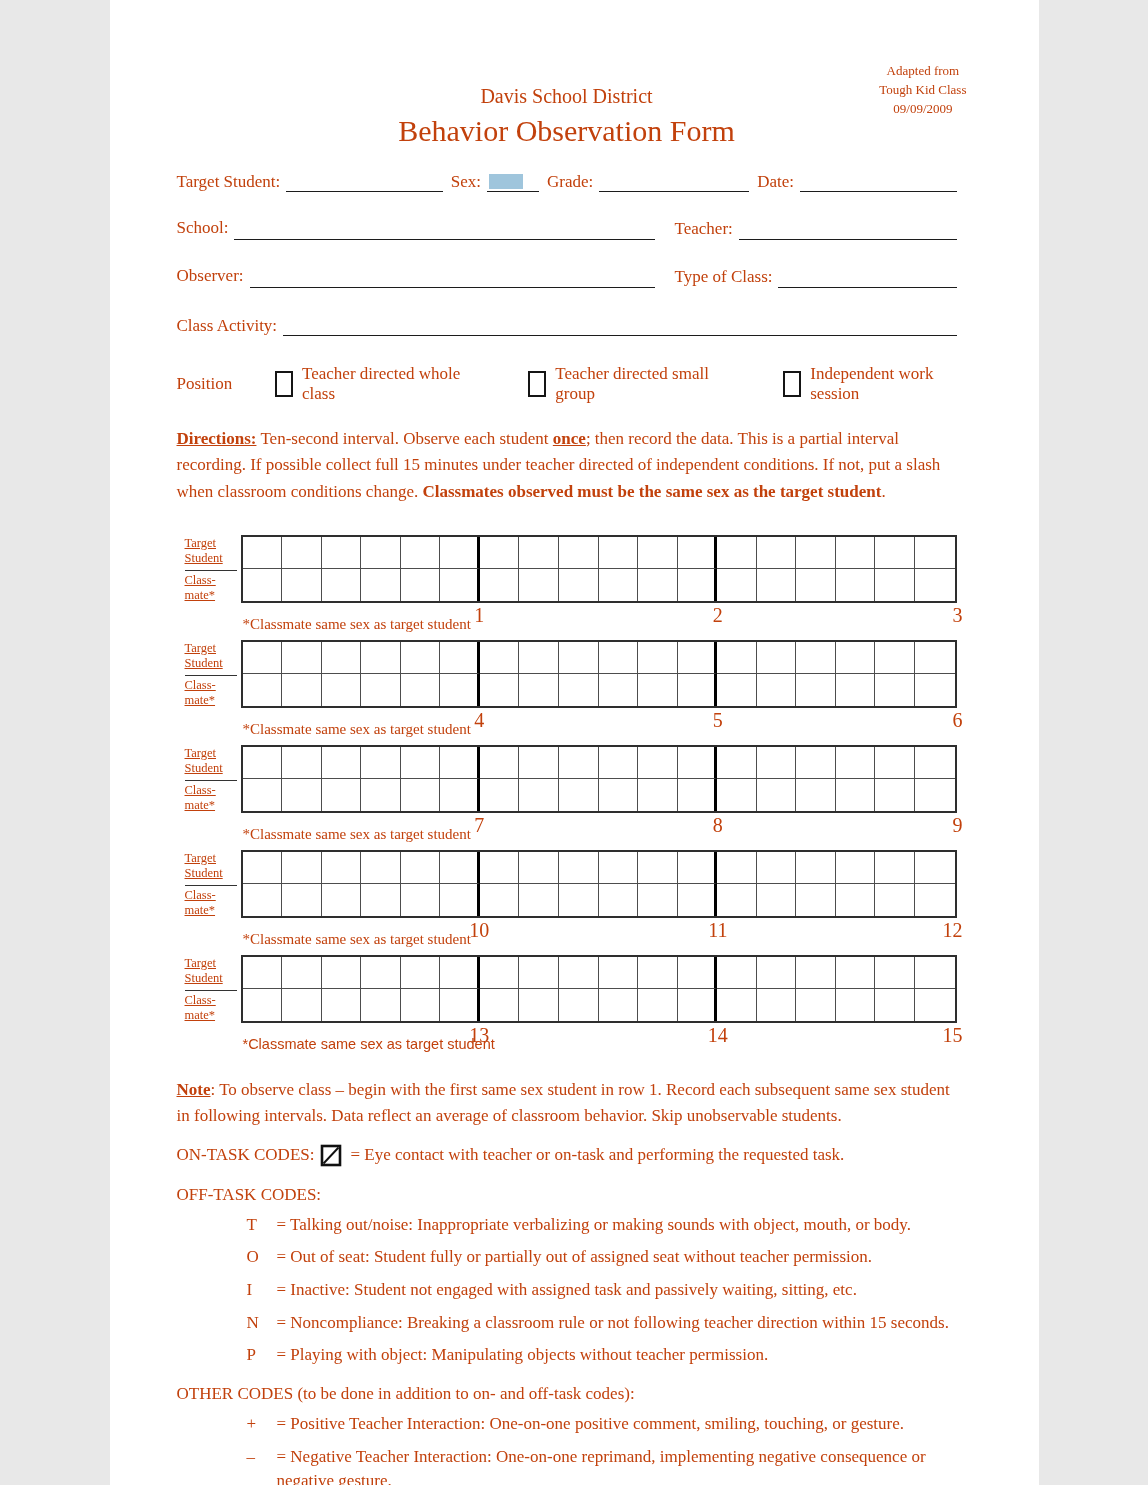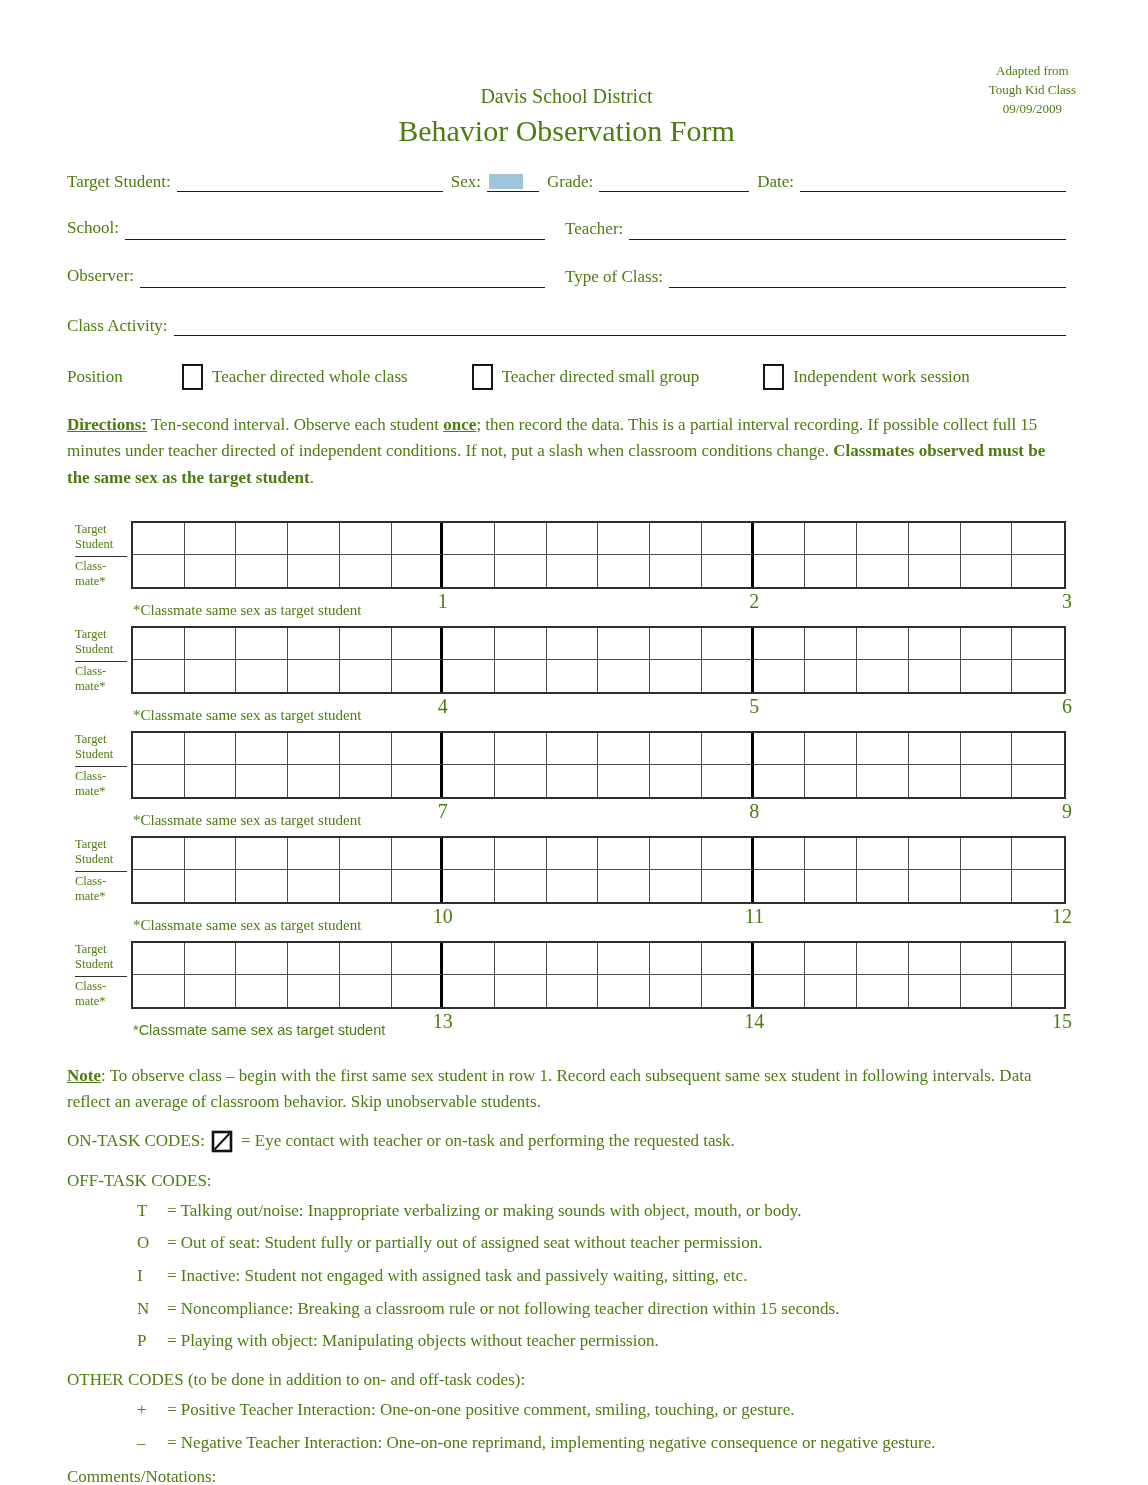--- a/index.html
+++ b/index.html
@@ -1,22 +1,22 @@
 <!DOCTYPE html>
 <html><head>
 <meta charset="utf-8">
 <style>
   * { margin:0; padding:0; box-sizing:border-box; }
   html,body { background:#e8e8e8; }
   .page {
     position:relative;
-    width:1148px; height:1485px;
+    width:929px; height:1485px;
     margin:0 auto;
     background:#ffffff;
-    color:#4d7c0f;
+    color:#c2410c;
     font-family:"Liberation Serif", serif;
     font-size:17px;
     padding:85px 82px 0 67px;
     overflow:hidden;
   }
   
   .credit {
     position:absolute; top:62px; right:72px;
     text-align:center; font-size:13px; line-height:1.45;
   }
@@ -51,21 +51,21 @@
   .checkbox {
     display:inline-block; width:21px; height:26px;
     border:2.5px solid #151515; margin-right:9px; background:#fff;
   }
   
   .directions { margin-top:22px; line-height:1.55; }
   .bold-underline { font-weight:bold; text-decoration:underline; }
   .bold { font-weight:bold; }
 
   
-  .blocks { margin-top:30px; }
+  .blocks { margin-top:30px;text-decoration:underline; }
   .block { margin-bottom:7px; }
   .block-row { display:flex; }
   .gutter { width:64px; flex:0 0 64px; padding:1px 6px 0 8px; }
   .gutter-label { font-size:12.5px; line-height:1.22; white-space:pre-line; }
   .gutter-divider { border-top:1.5px solid #333; margin:3px 0 2px 0; width:52px; }
   .obs-grid {
     flex:1 1 auto;
     display:grid;
     grid-template-columns:repeat(18, 1fr);
     grid-auto-rows:32px;

